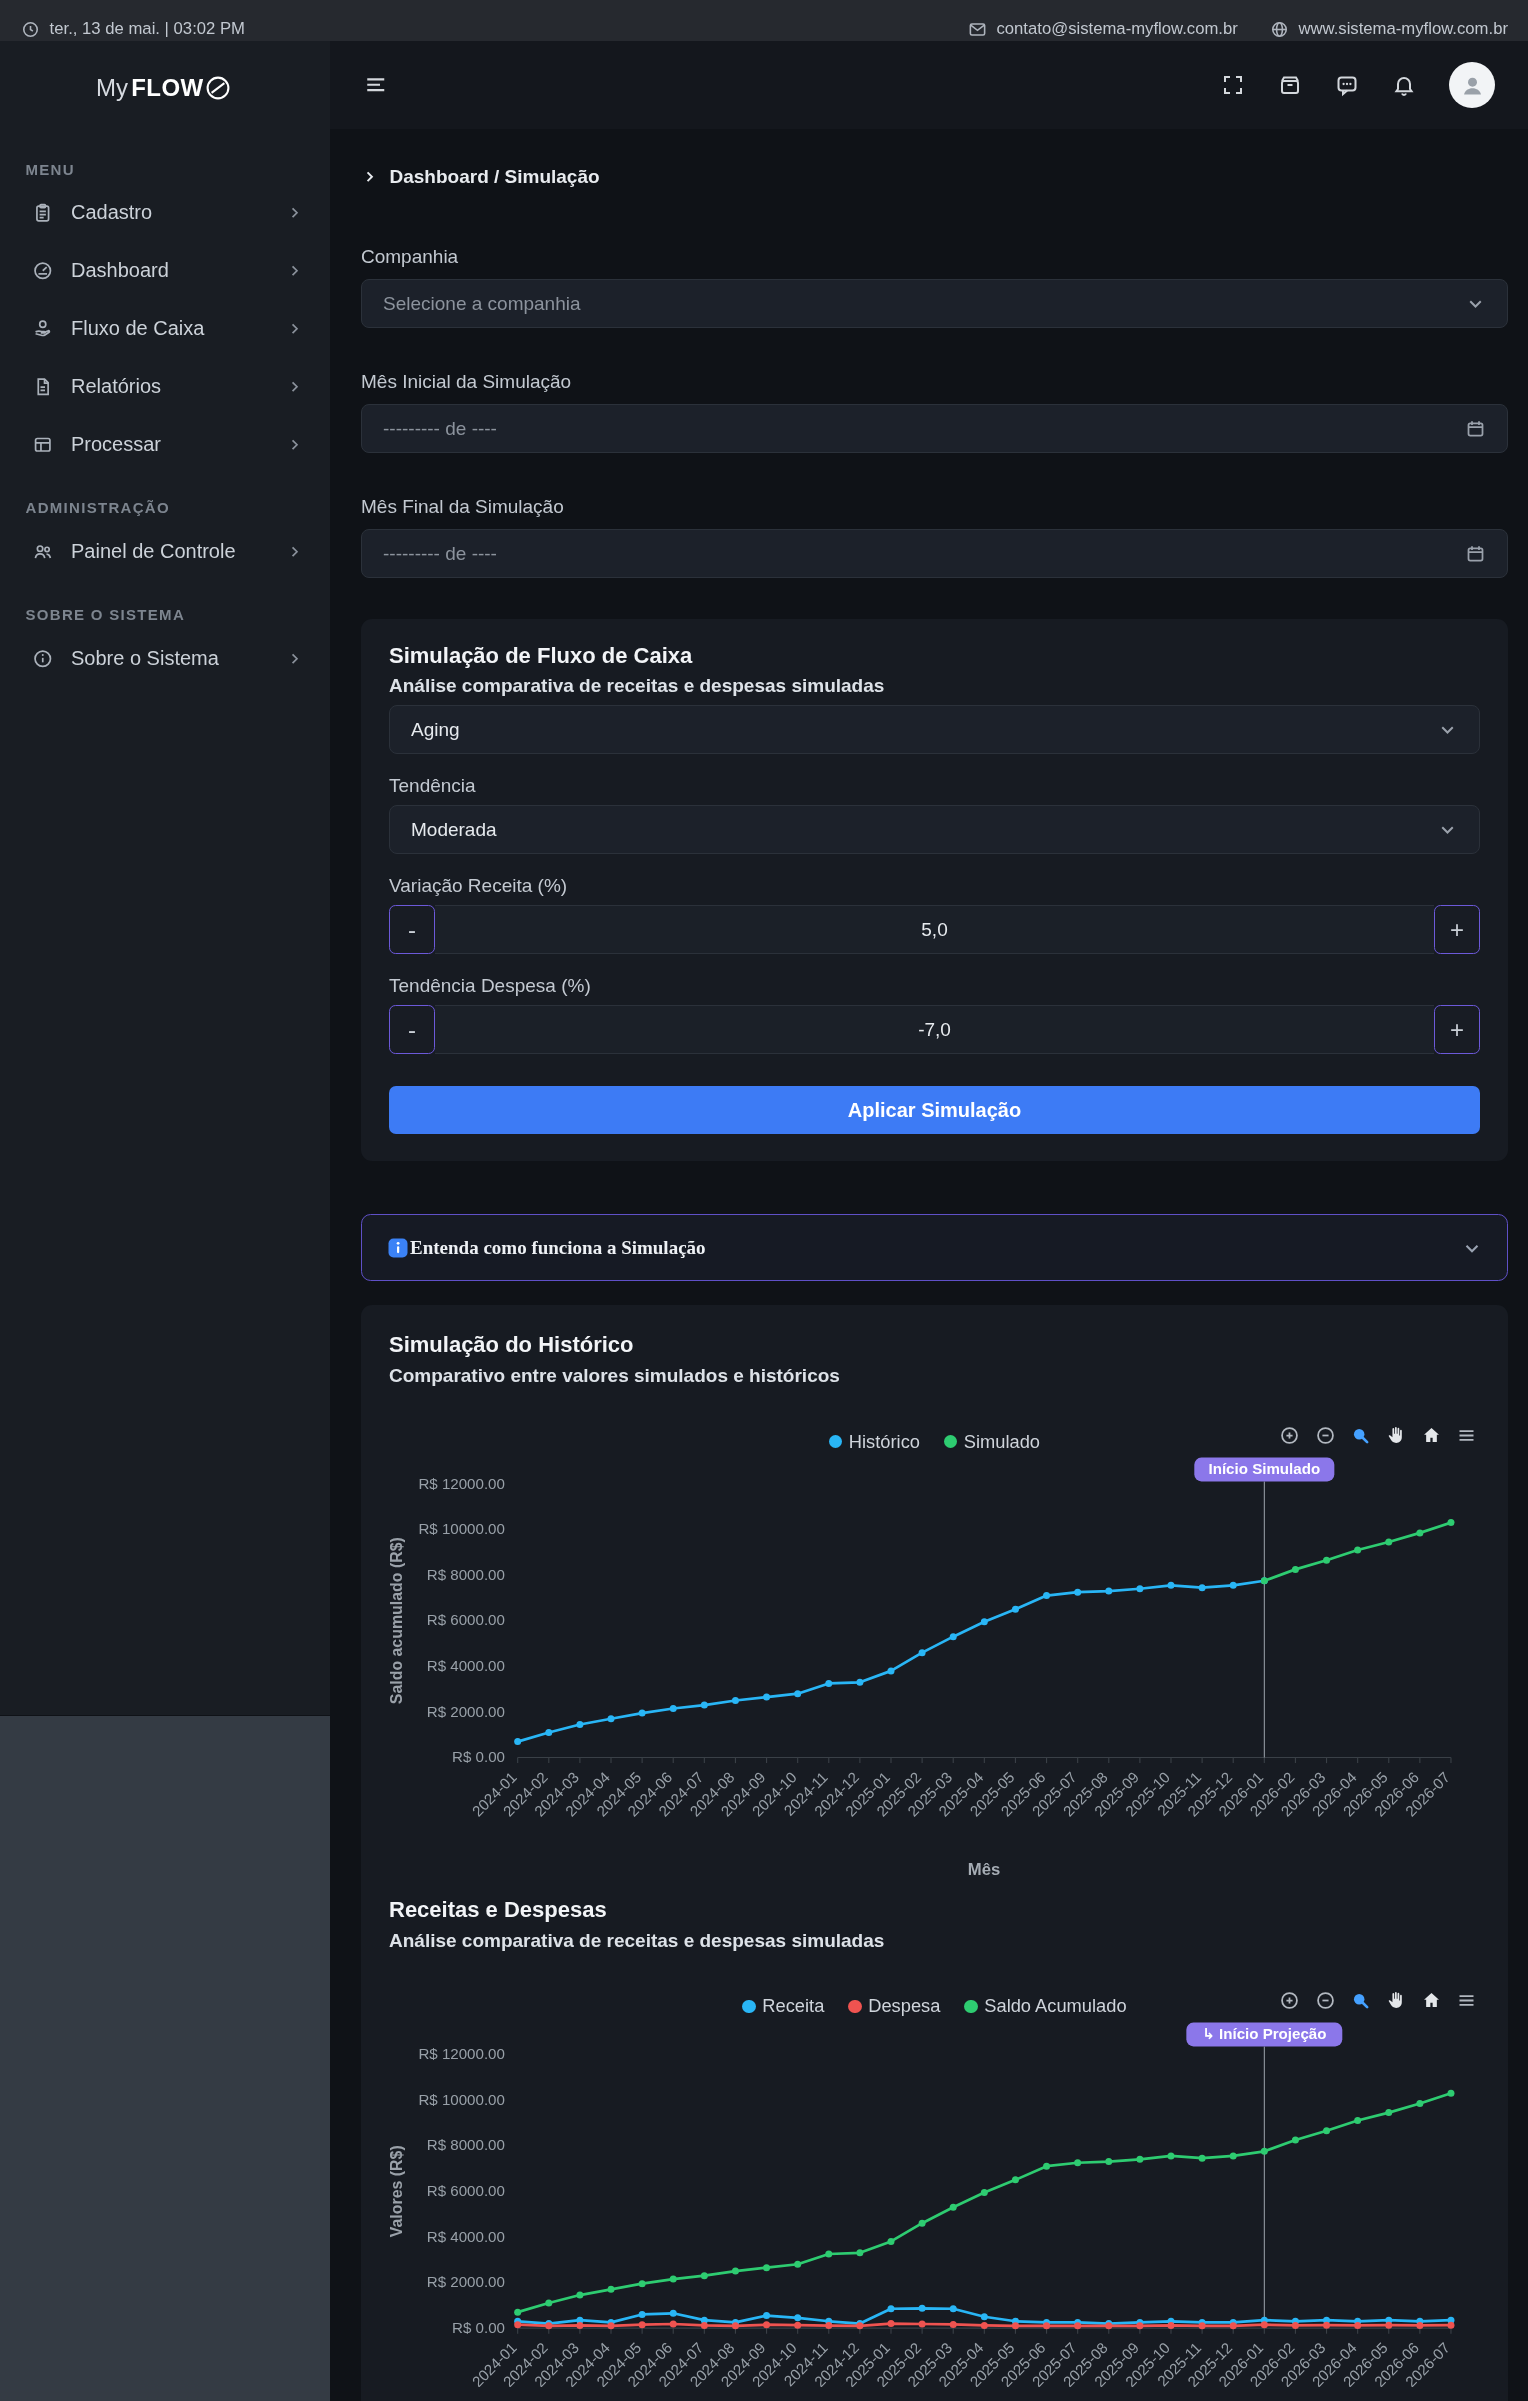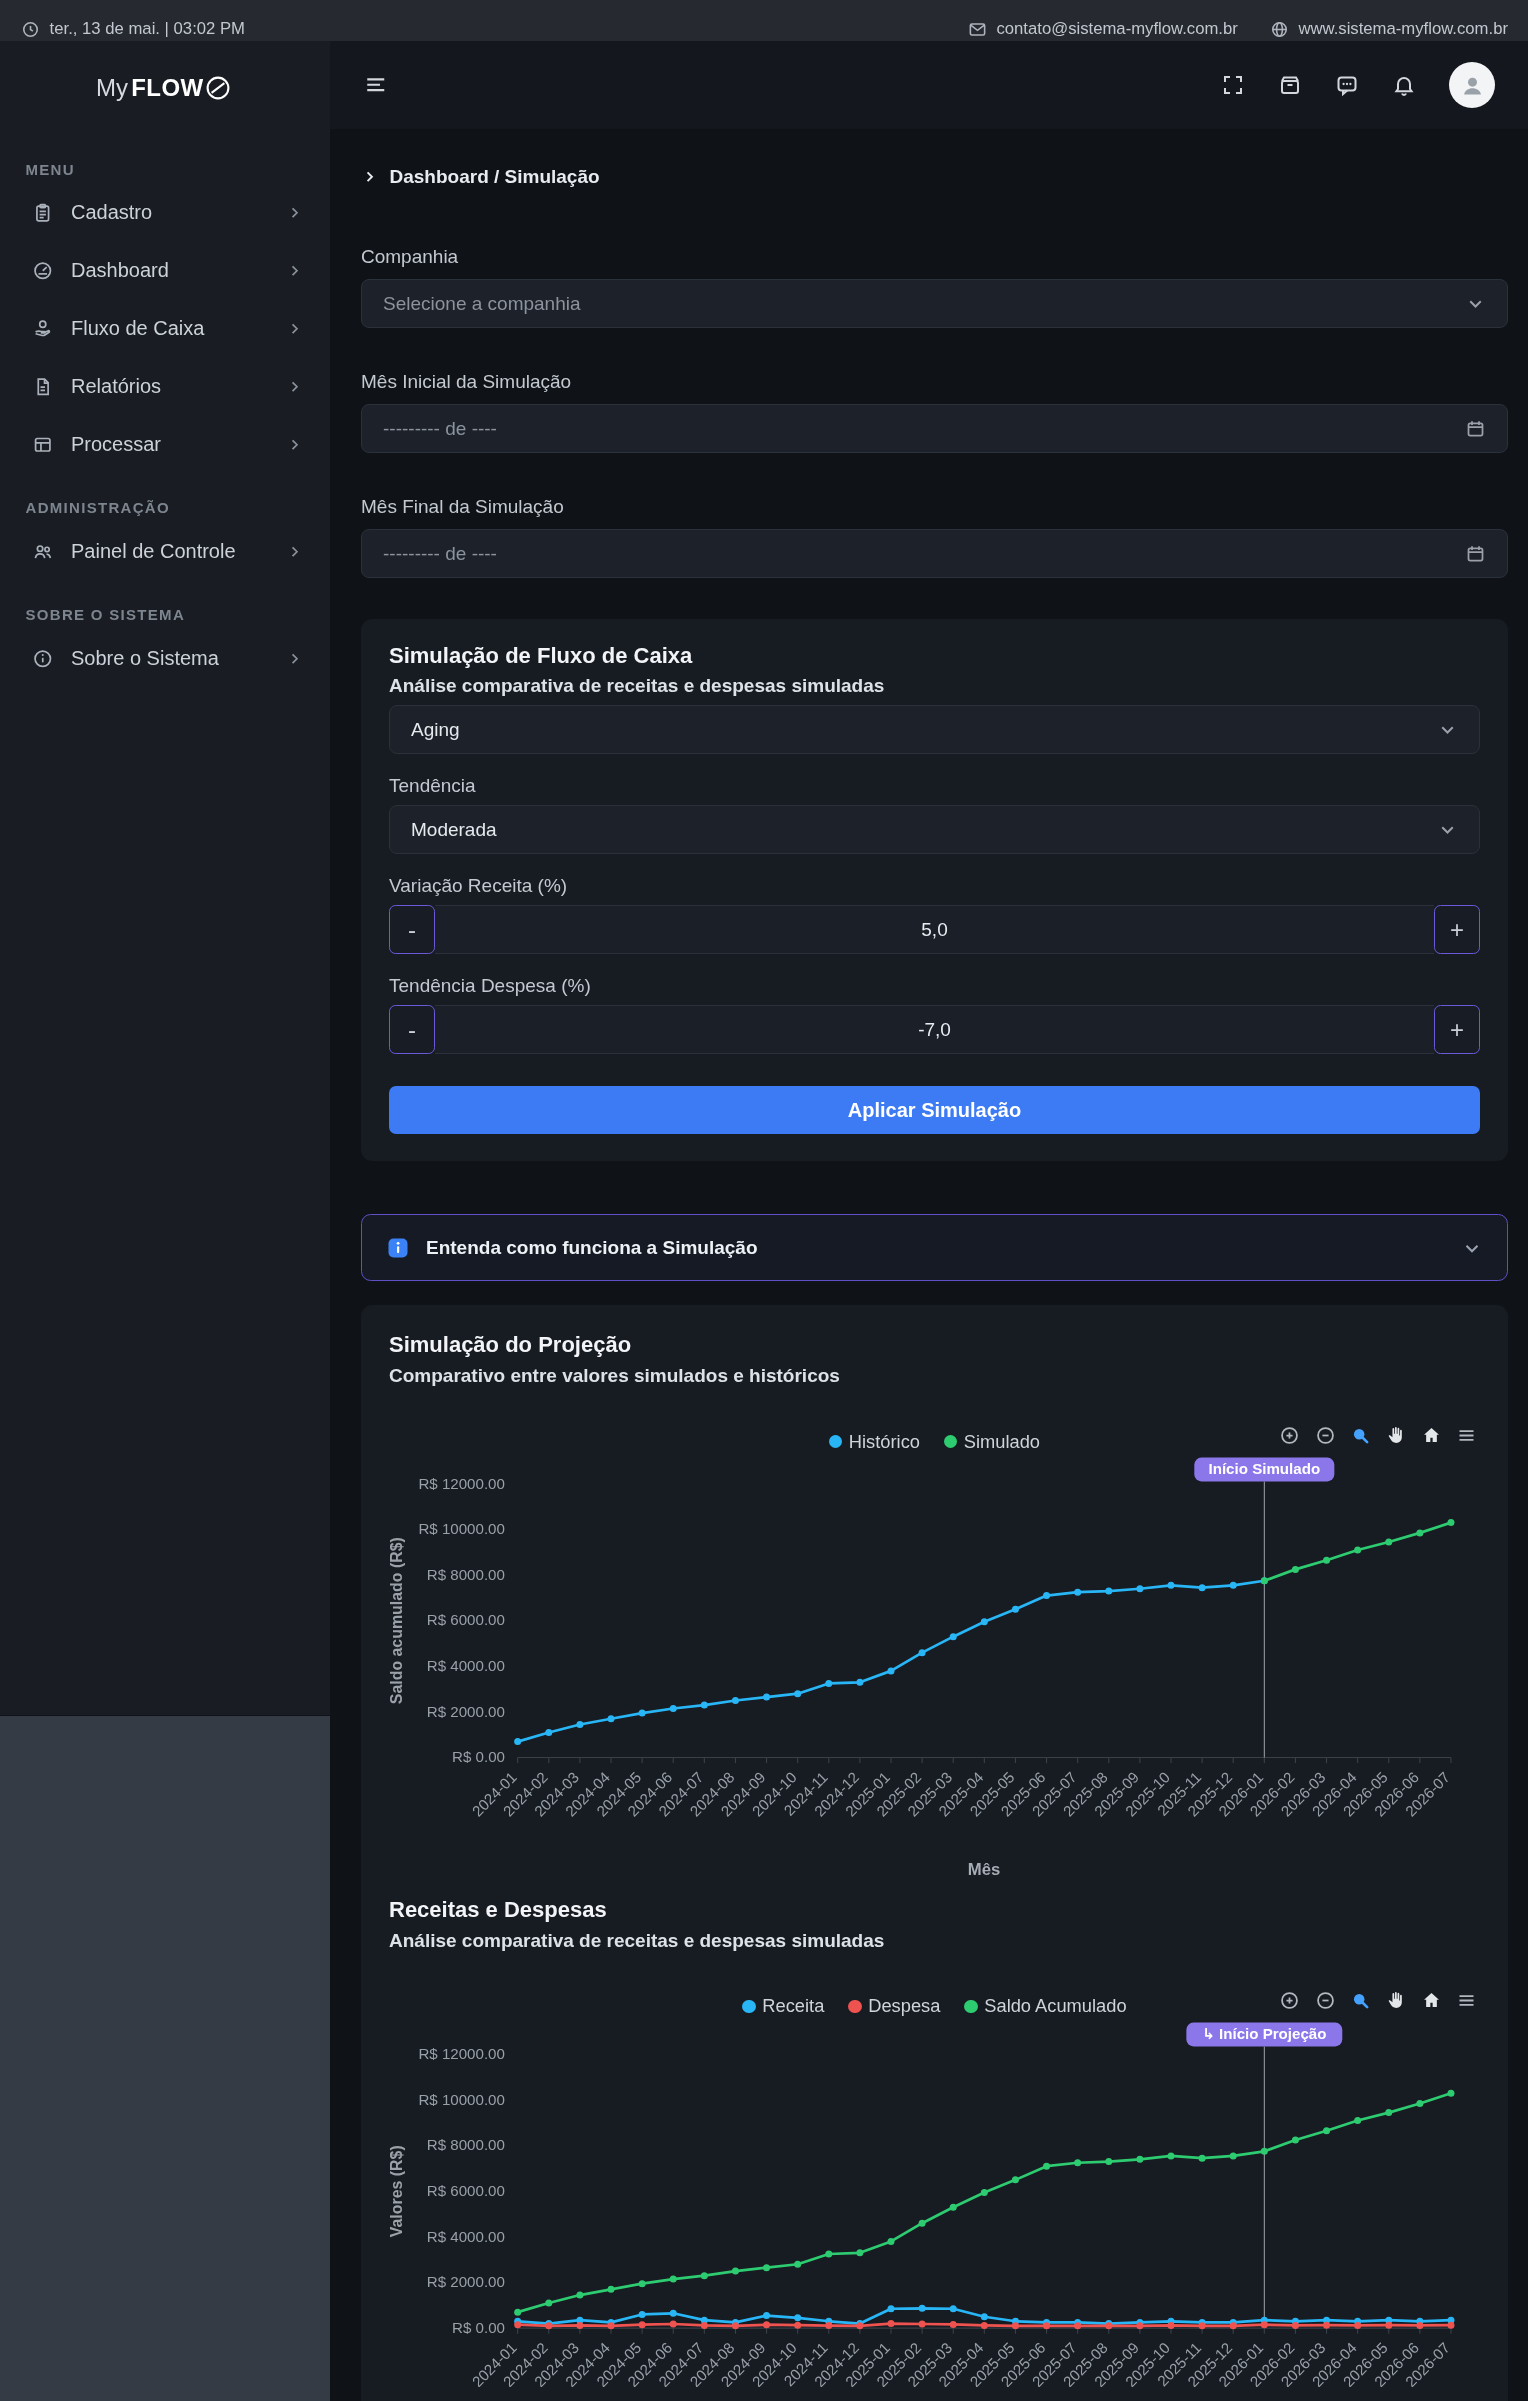--- a/index.html
+++ b/index.html
@@ -54,21 +54,21 @@
   .stepper{margin-top:8px;display:flex;height:49px;}
   .step-btn{width:46px;height:49px;border:1.6px solid #6c59d9;border-radius:6.4px;background:#181c24;
     color:#c9cfd6;font-size:24px;line-height:1;display:flex;align-items:center;justify-content:center;cursor:pointer;flex:none;}
   .step-value{flex:1;height:49px;background:#1b2028;border-top:0.8px solid #2b313a;border-bottom:0.8px solid #2b313a;
     display:flex;align-items:center;justify-content:center;font-size:19px;color:#e8ebef;}
   .apply-btn{margin-top:32px;width:100%;height:48px;background:#3d7bf5;border:none;border-radius:7px;
     color:#ffffff;font-size:20px;font-weight:700;font-family:inherit;cursor:pointer;}
 
   
   .info-banner{margin-top:53px;height:67px;background:#161a24;border:1.6px solid #5f50c7;border-radius:9.6px;
-    display:flex;align-items:center;gap:16px;padding:0 24px;cursor:pointer;}
+    display:flex;align-items:center;padding:0 24px;cursor:pointer;font-family:Liberation Serif, serif;}
   .info-banner .title{font-size:19px;font-weight:700;color:#eef1f5;}
   .info-banner .chev{margin-left:auto;color:#9aa3b2;}
 
   
   .charts-card{margin-top:24px;background:#171b22;border-radius:11px;padding:27px 28px 64px;}
   .chart-title{font-size:22px;font-weight:800;color:#f2f4f7;}
   .chart-sub{margin-top:6.4px;font-size:19px;font-weight:700;color:#dde2e8;}
   .chart-head{position:relative;height:45px;margin-top:24px;}
   .legend{position:absolute;left:0;right:0;bottom:3.2px;display:flex;justify-content:center;align-items:center;gap:24px;
     font-size:18.3px;color:#cfd4db;}
@@ -393,21 +393,21 @@
     <span class="title">Entenda como funciona a Simulação</span>
     <span class="icon chev">
       <svg width="22" height="22" viewBox="0 0 24 24" fill="none" stroke="currentColor" stroke-width="2.3">
           <polyline points="6 9.5 12 15.5 18 9.5"></polyline>
         </svg>
     </span>
   </div>
 
   <div class="charts-card">
 
-    <div class="chart-title">Simulação do Projeção</div>
+    <div class="chart-title">Simulação do Histórico</div>
     <div class="chart-sub">Comparativo entre valores simulados e históricos</div>
 
     <div class="chart-head">
       <div class="legend">
           <span class="legend-item">
             <span class="legend-dot" style="background: rgb(41, 182, 246);"></span>
             <span>Histórico</span>
           </span>
           <span class="legend-item">
             <span class="legend-dot" style="background: rgb(46, 204, 113);"></span>

